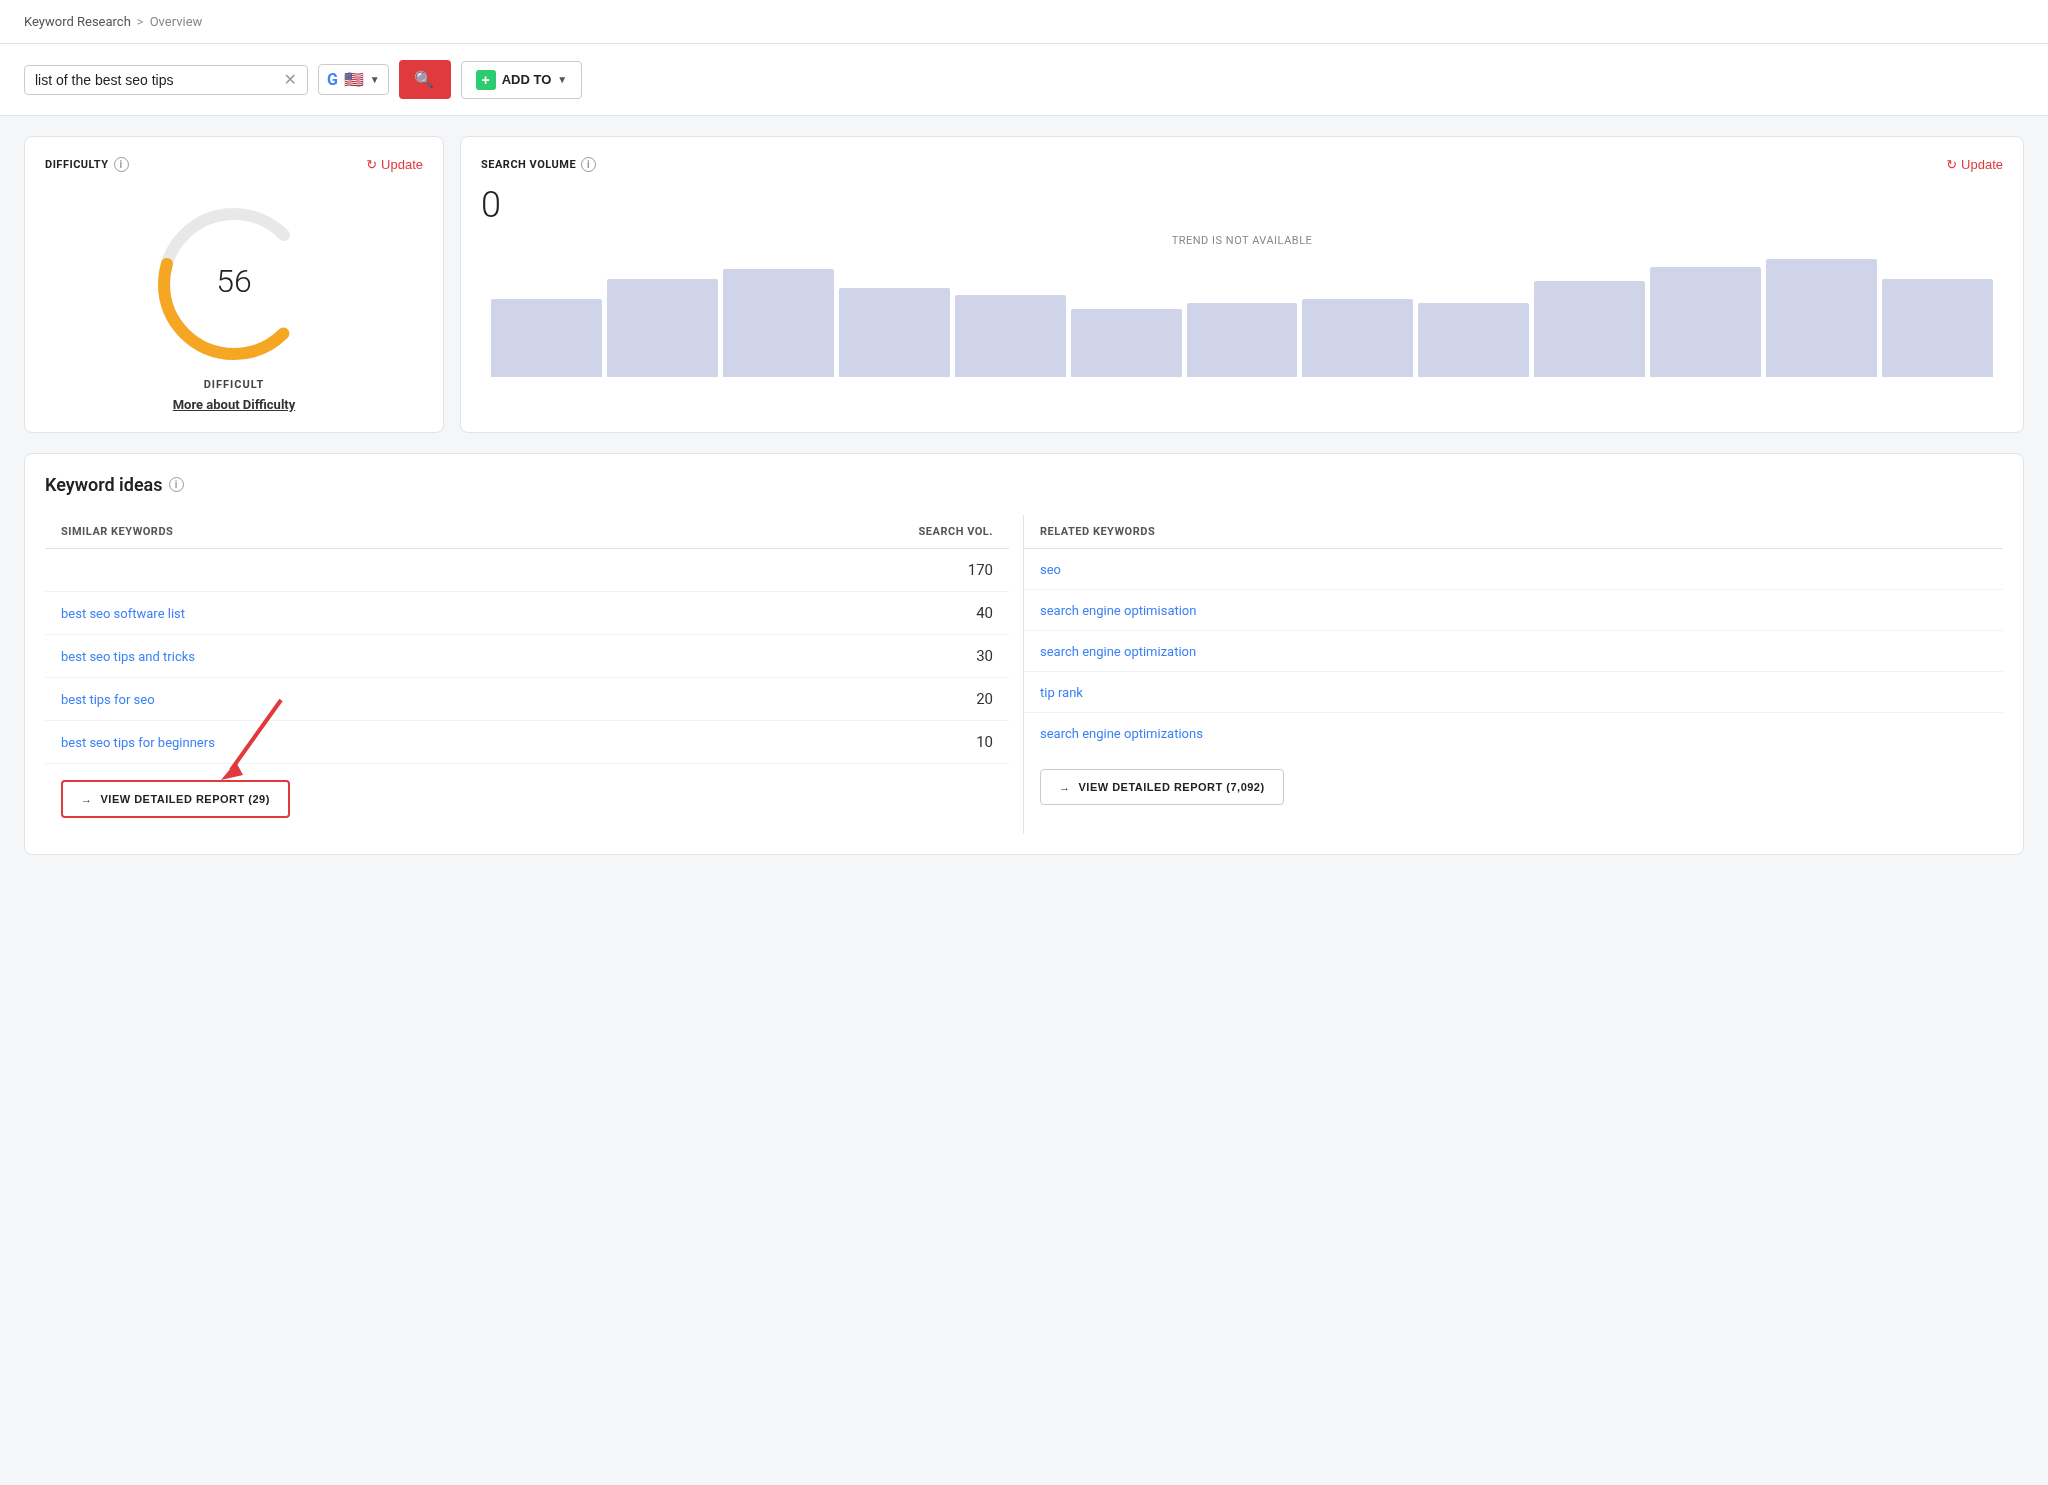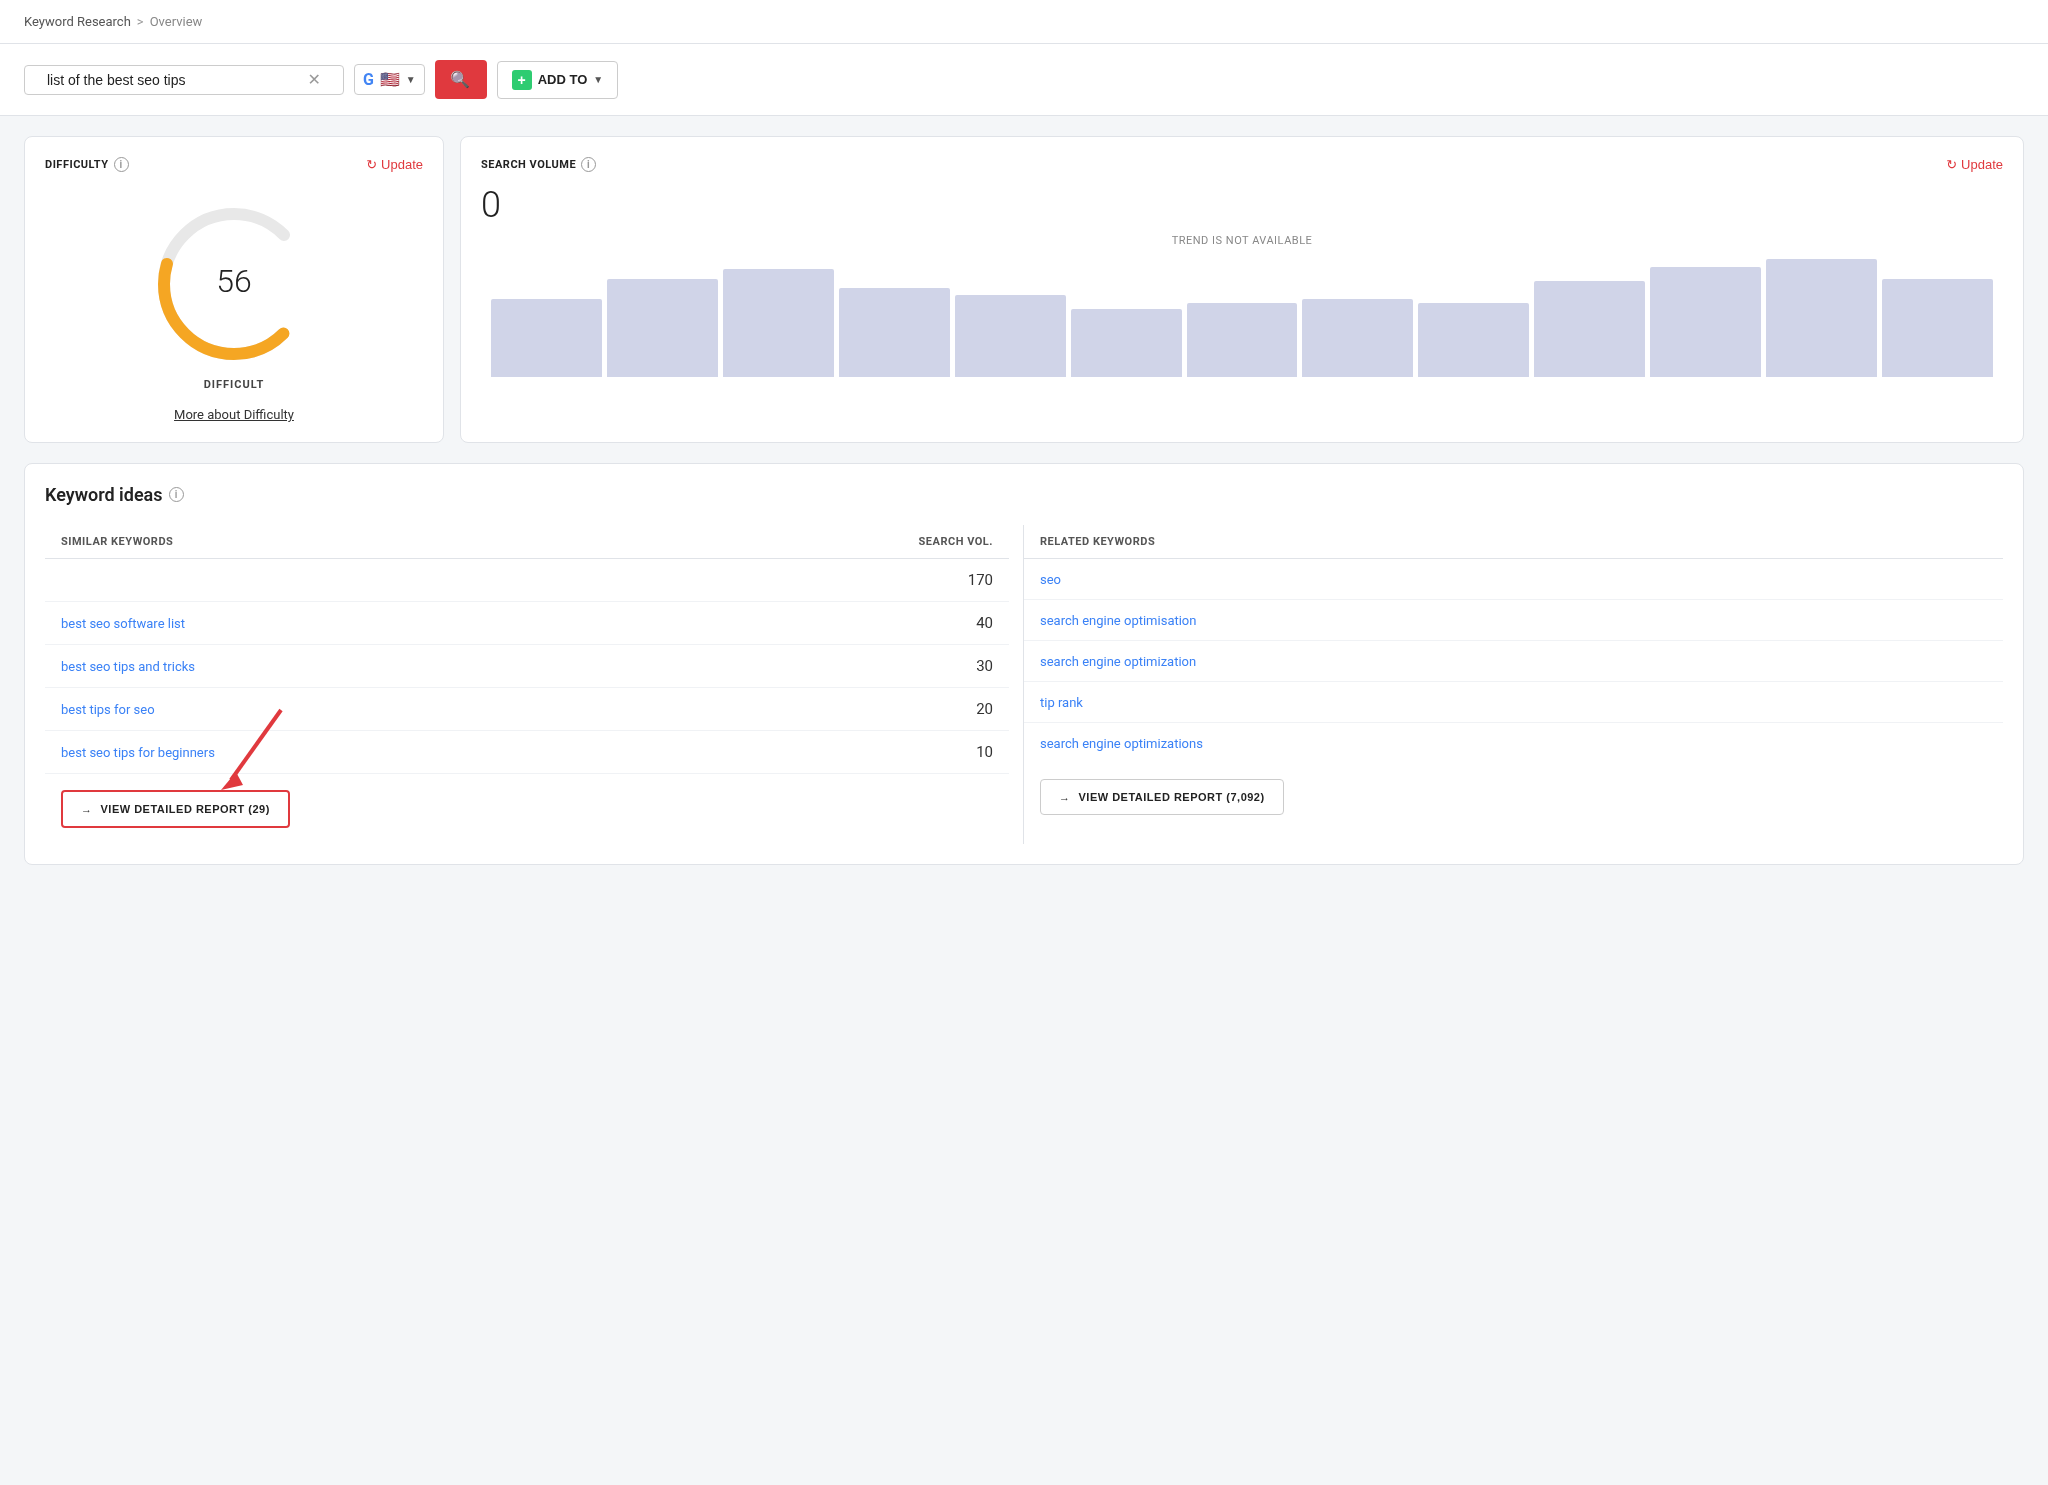--- a/index.html
+++ b/index.html
@@ -30,23 +30,23 @@
       display: flex;
       align-items: center;
       gap: 10px;
     }
 
     .search-input-wrap {
       display: flex;
       align-items: center;
       border: 1px solid #ccc;
       border-radius: 4px;
-      padding: 6px 22px;
-      background: #fff;
-      width: 320px;
+      padding: 6px 10px;
+      background: #fff;
+      width: 284px;
       gap: 8px;
     }
     .search-input-wrap input {
       border: none;
       outline: none;
       font-size: 14px;
       flex: 1;
       color: #222;
     }
     .clear-btn {
@@ -193,21 +193,22 @@
     .gauge-label {
       font-size: 11px;
       font-weight: 700;
       letter-spacing: 1px;
       color: #444;
       margin-top: 4px;
     }
 
     .more-link {
       text-align: center;
-      margin-top: 10px;
+      margin-top: 0;
+      font-weight: bold;
     }
     .more-link a {
       color: #333;
       font-size: 13px;
       text-decoration: underline;
       cursor: pointer;
     }
 
     .search-volume-card {
       flex: 1;

